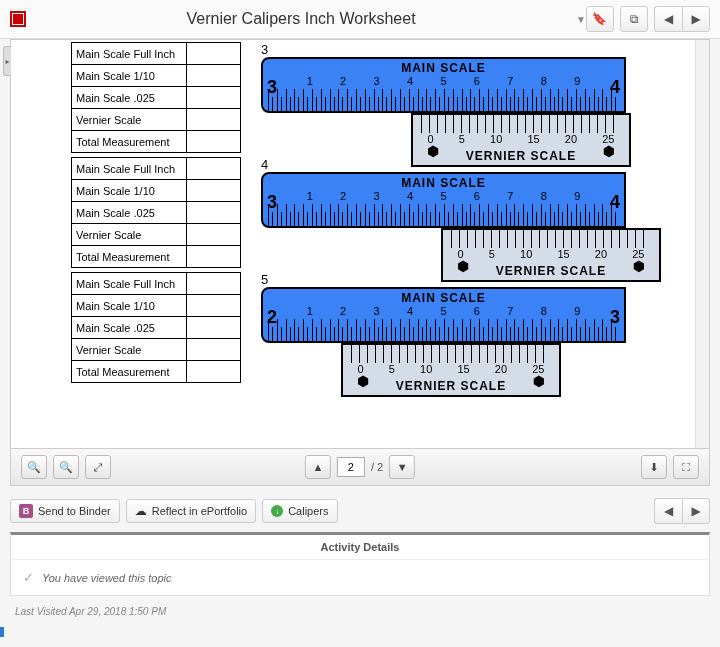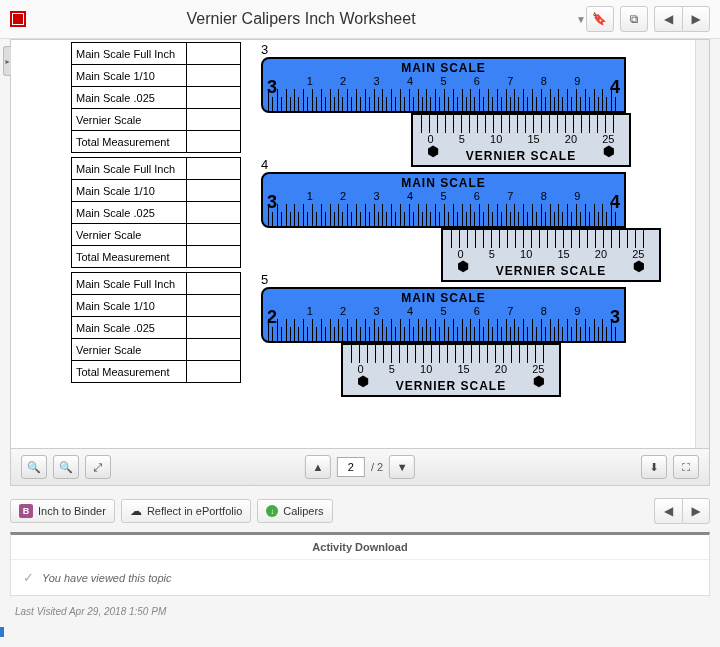--- a/index.html
+++ b/index.html
@@ -295,39 +295,39 @@
       <div class="ctl-btn">⬇</div>
       <div class="ctl-btn">⛶</div>
     </div>
   </div>
 </div>
 
 <div class="action-bar">
   <div class="action-btns">
     <div class="act-btn">
       <span class="badge-b">B</span>
-      <span>Inch to Binder</span>
+      <span>Send to Binder</span>
     </div>
     <div class="act-btn">
       <span class="cloud-ico">☁</span>
       <span>Reflect in ePortfolio</span>
     </div>
     <div class="act-btn">
       <span class="dl-ico">↓</span>
       <span>Calipers</span>
     </div>
   </div>
   <div class="tb-group">
     <div class="tb-btn">◀</div>
     <div class="tb-btn">▶</div>
   </div>
 </div>
 
 <div class="details-panel">
-  <div class="details-head">Activity Download</div>
+  <div class="details-head">Activity Details</div>
   <div class="details-body">
     <span class="check">✓</span>
     <span class="viewed-text">You have viewed this topic</span>
   </div>
 </div>
 
 <div class="last-visit">
   <span>Last Visited </span><span>Apr 29, 2018 1:50 PM</span>
 </div>
 <div class="accent-bar"></div>

